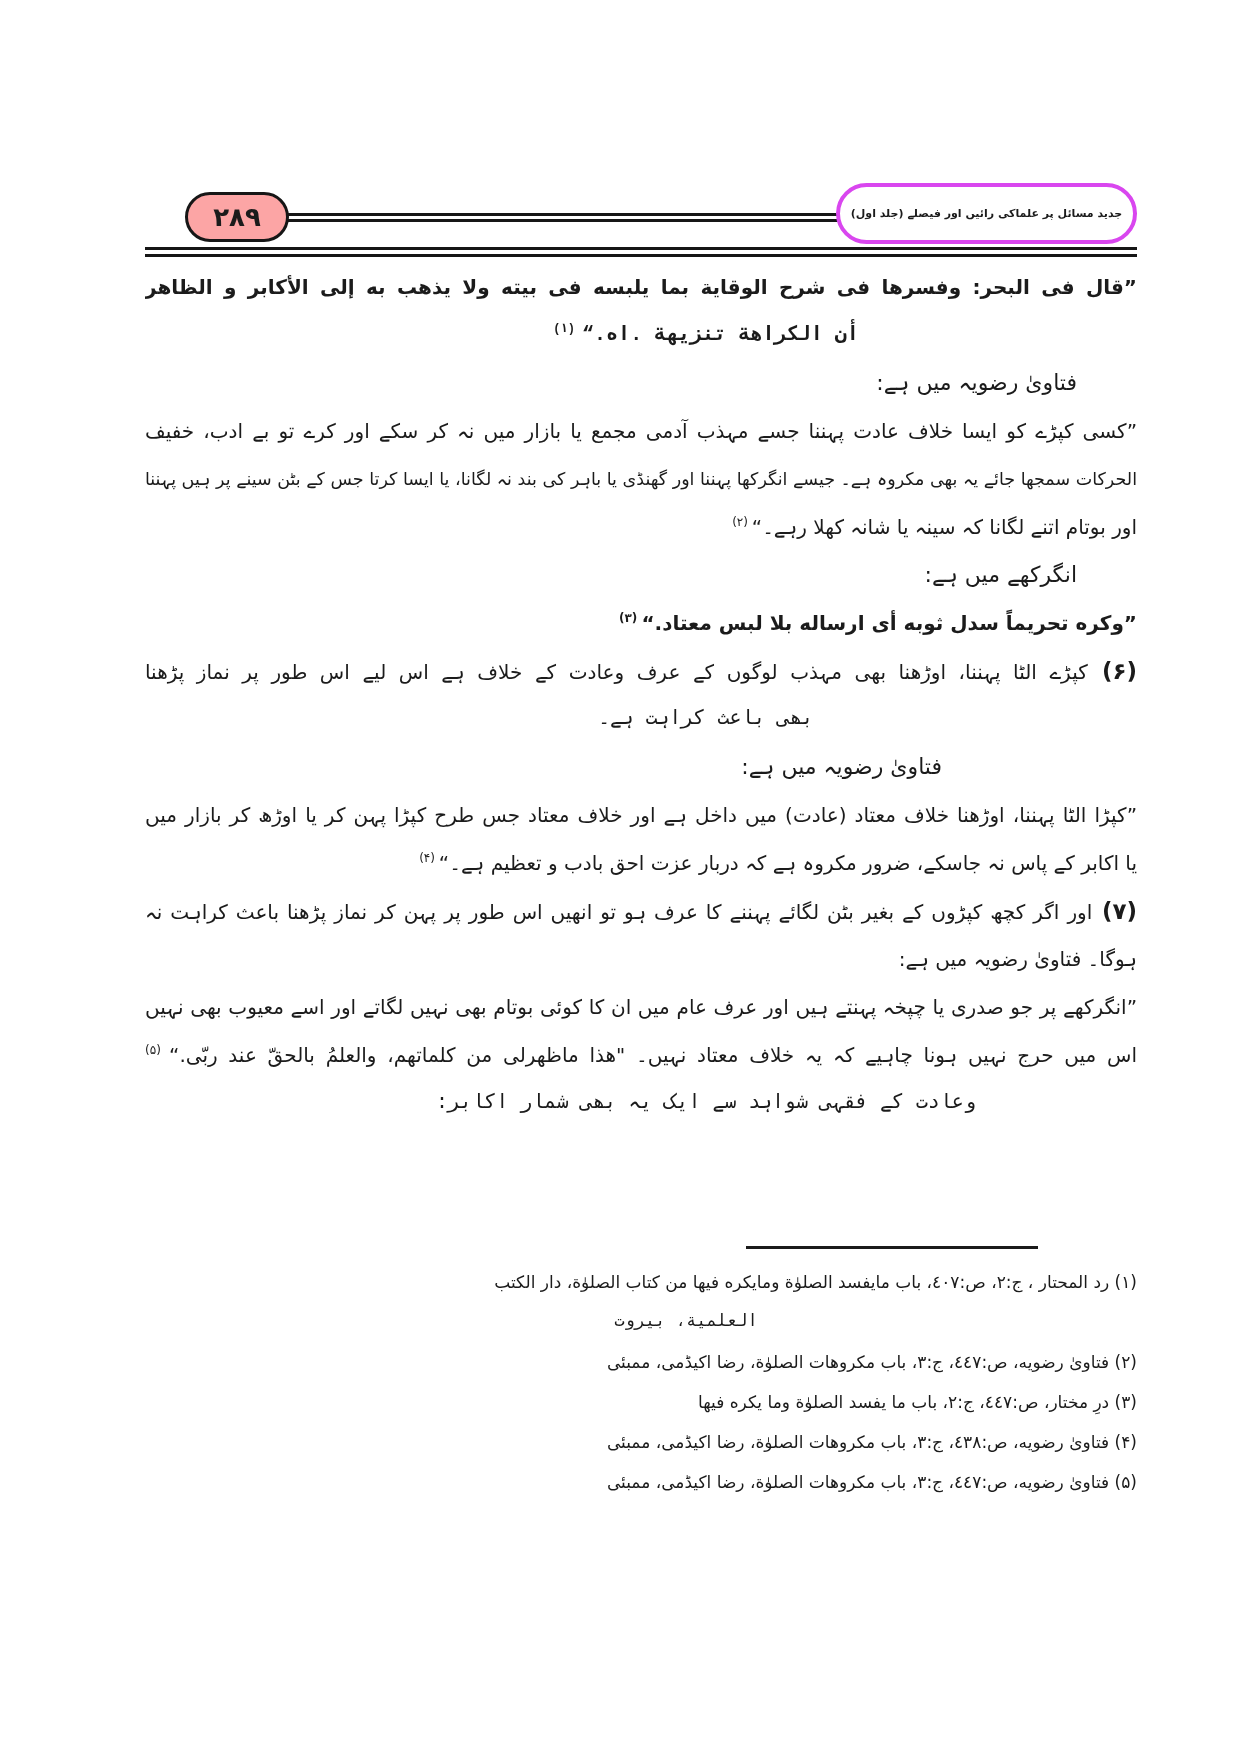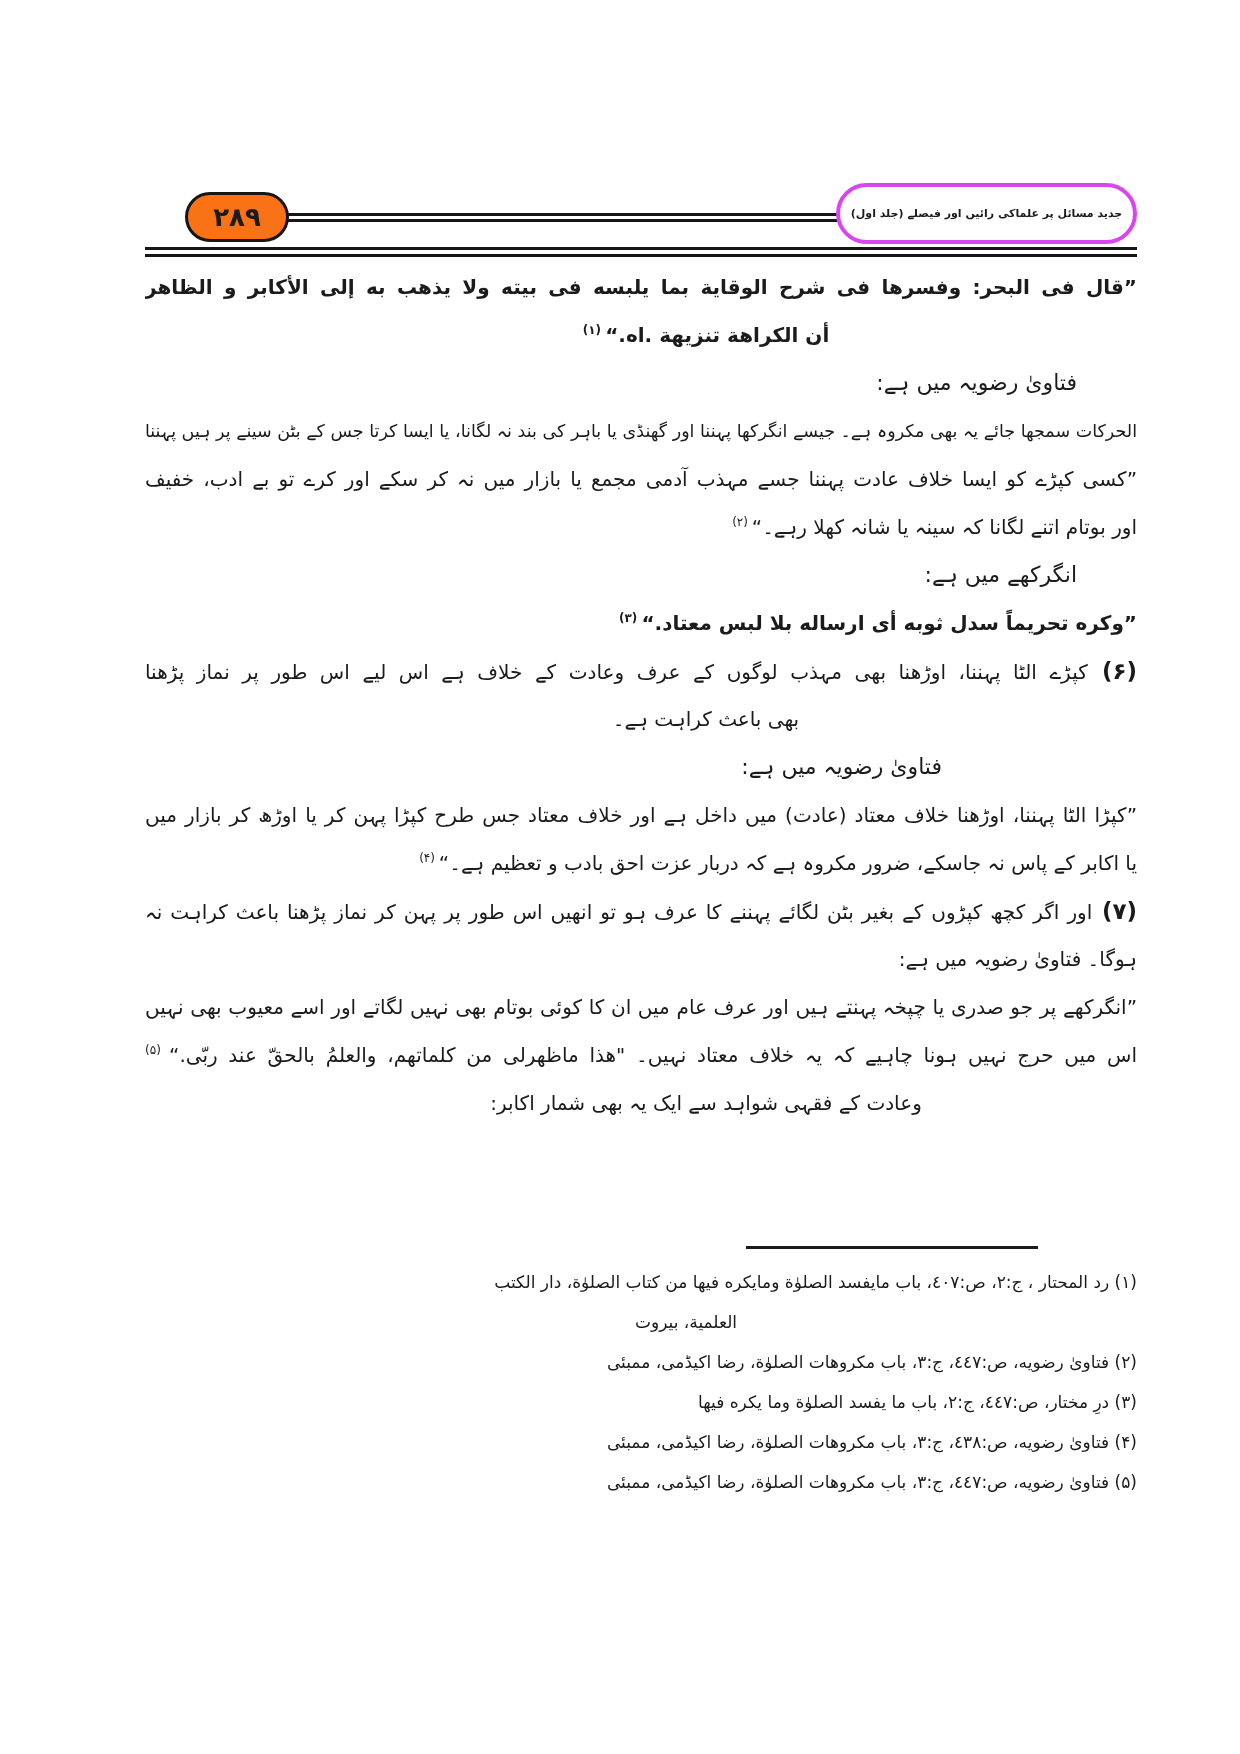--- a/index.html
+++ b/index.html
@@ -8,21 +8,21 @@
     background:#ffffff;color:#1b1b1b;
     font-family:"DejaVu Sans",sans-serif;
     direction:rtl;overflow:hidden;
   }
   .abs{position:absolute;}
   
   .pill{
     left:185px;top:192px;width:104px;height:50px;
     border:3px solid #161616;border-radius:27px;
     display:flex;align-items:center;justify-content:center;
-    box-sizing:border-box;background:#f97316;z-index:2;
+    box-sizing:border-box;background:#fca5a5;z-index:2;
   }
   .pill span{font-size:26px;font-weight:bold;white-space:nowrap;}
   .connector{
     left:286px;top:213px;width:552px;height:3px;
     border-top:3px solid #161616;border-bottom:3px solid #161616;
   }
   .cartouche{
     left:836px;top:183px;width:301px;height:61px;
     border:4px solid #d946ef;border-radius:31px;
     display:flex;align-items:center;justify-content:center;
@@ -34,21 +34,21 @@
     border-top:3px solid #161616;border-bottom:3px solid #161616;
   }
   
   #body-lines{left:145px;top:263px;width:992px;direction:rtl;}
   .line{
     height:48px;line-height:48px;font-size:20px;
     direction:rtl;overflow:hidden;white-space:normal;
   }
   .v-full{text-align:justify;text-align-last:justify;}
   .v-right{text-align:right;}
-  .v-cont{text-align:center;padding-left:130px;box-sizing:border-box;}
+  .v-cont{text-align:center;padding-left:130px;box-sizing:border-box;font-family:Liberation Mono, monospace;}
   .v-heading{text-align:right;font-size:22px;}
   .v-heading-indent-sm{text-align:right;font-size:22px;padding-left:0;padding-right:60px;box-sizing:border-box;}
   .v-heading-indent-lg{text-align:right;font-size:22px;padding-right:195px;box-sizing:border-box;}
   .ar{font-weight:700;}
   .marker{font-weight:bold;font-size:23px;}
   .ref{font-size:12px;vertical-align:super;line-height:0;}
   
   .fn-sep{left:746px;top:1246px;width:292px;height:0;border-top:3px solid #1b1b1b;}
   #footnote-lines{left:145px;top:1262px;width:992px;direction:rtl;}
   .fn{height:40px;line-height:40px;font-size:17px;text-align:right;direction:rtl;overflow:hidden;}
@@ -63,22 +63,22 @@
 <div class="abs connector"></div>
 <div class="abs cartouche">
   <span style="font-size: 11px;">جدید مسائل پر علماکی رائیں اور فیصلے (جلد اول)</span>
 </div>
 <div class="abs headrule"></div>
 
 <main class="abs" id="body-lines">
     <div class="line v-full ar" style=""><span>”قال فى البحر: وفسرها فى شرح الوقاية بما يلبسه فى بيته ولا يذهب به إلى الأكابر و الظاهر</span></div>
     <div class="line v-cont ar" style=""><span>أن الكراهة تنزيهة .اه.“</span><sup class="ref"> (۱)</sup></div>
     <div class="line v-heading-indent-sm" style=""><span>فتاویٰ رضویہ میں ہے:</span></div>
+    <div class="line v-full" style=""><span>”کسی کپڑے کو ایسا خلاف عادت پہننا جسے مہذب آدمی مجمع یا بازار میں نہ کر سکے اور کرے تو بے ادب، خفیف</span></div>
     <div class="line v-full" style="font-size: 17.5px;"><span>الحرکات سمجھا جائے یہ بھی مکروہ ہے۔ جیسے انگرکھا پہننا اور گھنڈی یا باہر کی بند نہ لگانا، یا ایسا کرتا جس کے بٹن سینے پر ہیں پہننا</span></div>
-    <div class="line v-full" style=""><span>”کسی کپڑے کو ایسا خلاف عادت پہننا جسے مہذب آدمی مجمع یا بازار میں نہ کر سکے اور کرے تو بے ادب، خفیف</span></div>
     <div class="line v-right" style=""><span>اور بوتام اتنے لگانا کہ سینہ یا شانہ کھلا رہے۔“</span><sup class="ref"> (۲)</sup></div>
     <div class="line v-heading-indent-sm" style=""><span>انگرکھے میں ہے:</span></div>
     <div class="line v-right ar" style=""><span>”وكره تحريماً سدل ثوبه أى ارساله بلا لبس معتاد.“</span><sup class="ref"> (۳)</sup></div>
     <div class="line v-full" style=""><span class="marker">(۶) </span><span>کپڑے الٹا پہننا، اوڑھنا بھی مہذب لوگوں کے عرف وعادت کے خلاف ہے اس لیے اس طور پر نماز پڑھنا</span></div>
     <div class="line v-cont" style=""><span>بھی باعث کراہت ہے۔</span></div>
     <div class="line v-heading-indent-lg" style=""><span>فتاویٰ رضویہ میں ہے:</span></div>
     <div class="line v-full" style=""><span>”کپڑا الٹا پہننا، اوڑھنا خلاف معتاد (عادت) میں داخل ہے اور خلاف معتاد جس طرح کپڑا پہن کر یا اوڑھ کر بازار میں</span></div>
     <div class="line v-right" style=""><span>یا اکابر کے پاس نہ جاسکے، ضرور مکروہ ہے کہ دربار عزت احق بادب و تعظیم ہے۔“</span><sup class="ref"> (۴)</sup></div>
     <div class="line v-full" style=""><span class="marker">(۷) </span><span>اور اگر کچھ کپڑوں کے بغیر بٹن لگائے پہننے کا عرف ہو تو انھیں اس طور پر پہن کر نماز پڑھنا باعث کراہت نہ</span></div>
     <div class="line v-right" style=""><span>ہوگا۔ فتاویٰ رضویہ میں ہے:</span></div>

